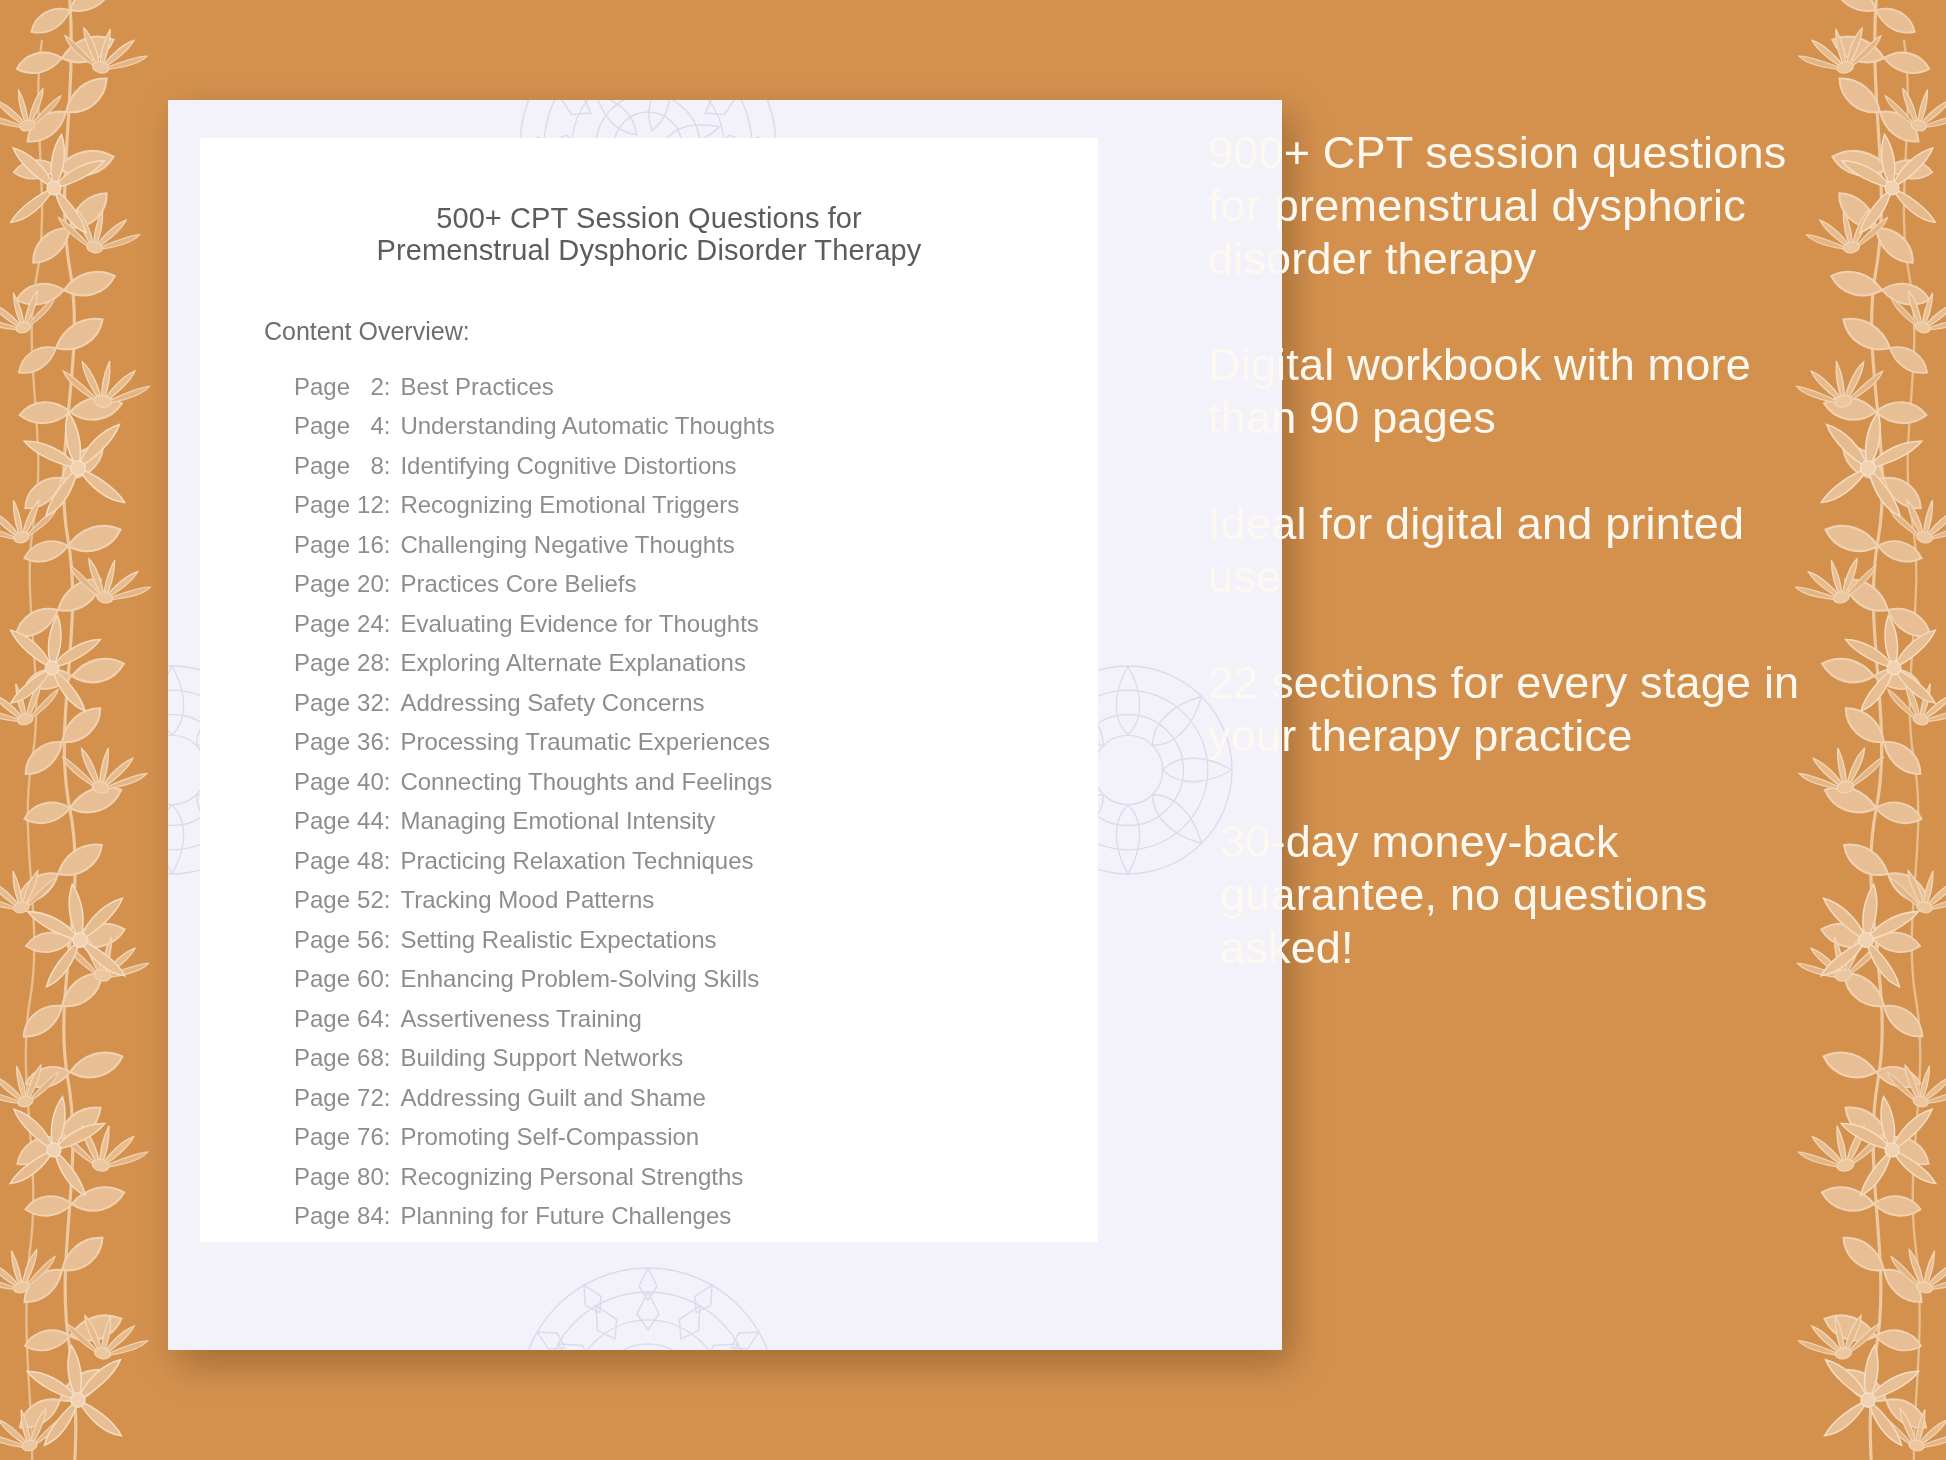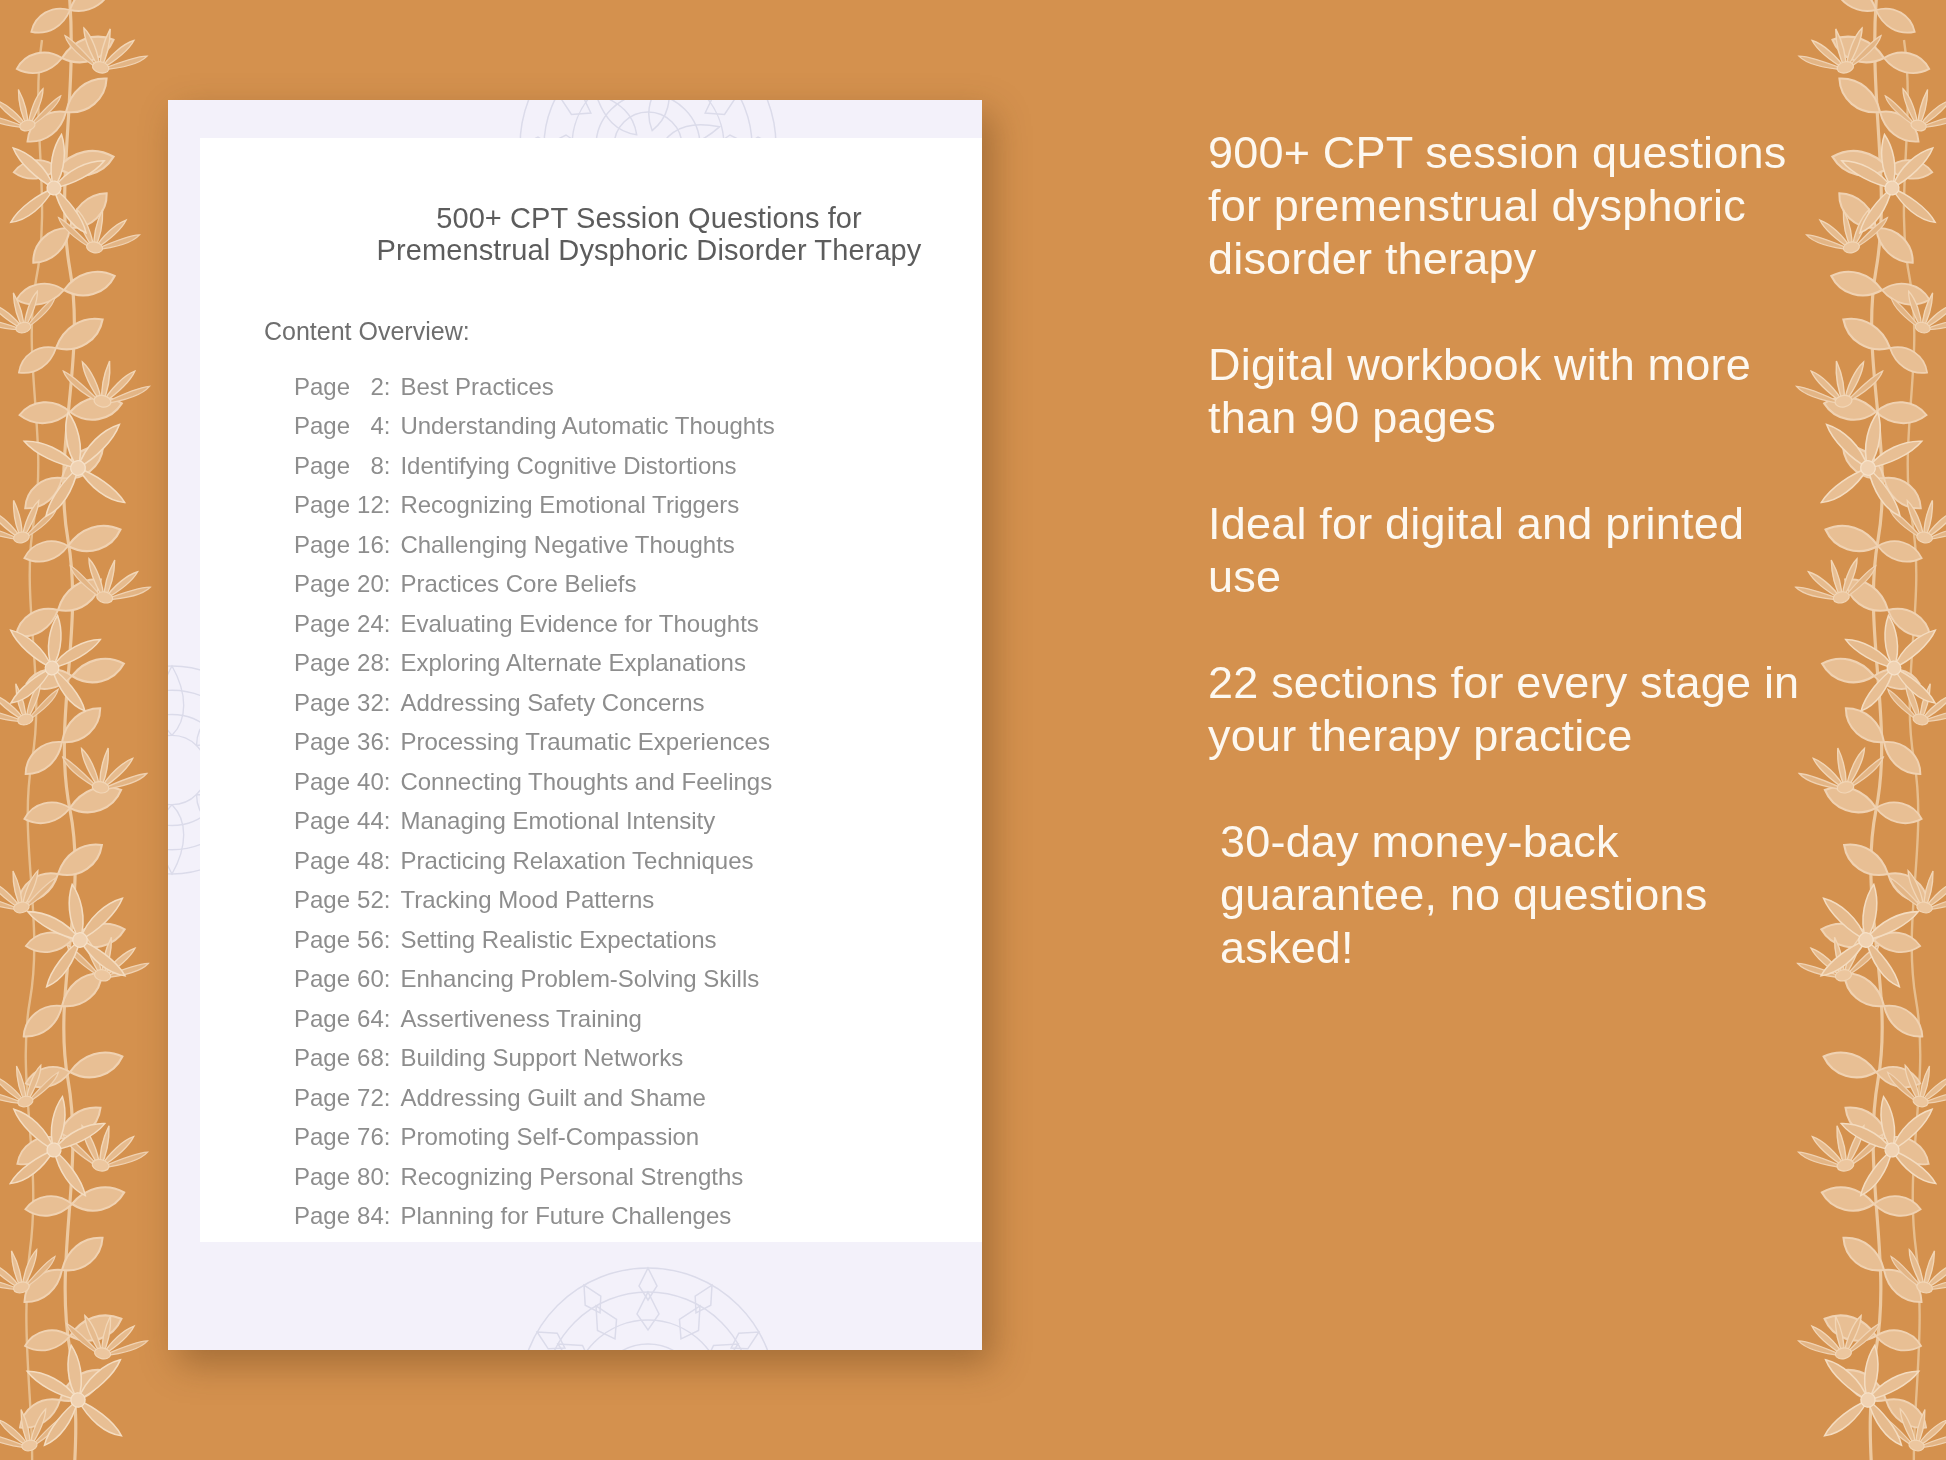--- a/index.html
+++ b/index.html
@@ -27,21 +27,21 @@
   }
   .floral-border.left  { left: -18px; }
   .floral-border.right { right: -18px; transform: scaleX(-1); }
   .floral-border svg { display: block; width: 190px; height: 1460px; }
 
   
   .doc-card {
     position: absolute;
     left: 168px;
     top: 100px;
-    width: 814px;
+    width: 1114px;
     height: 1250px;
     background: #f3f1fa;
     box-shadow: 10px 14px 34px rgba(90, 55, 20, 0.40);
     overflow: hidden;
   }
 
   .doc-watermark {
     position: absolute;
     inset: 0;
     overflow: hidden;

